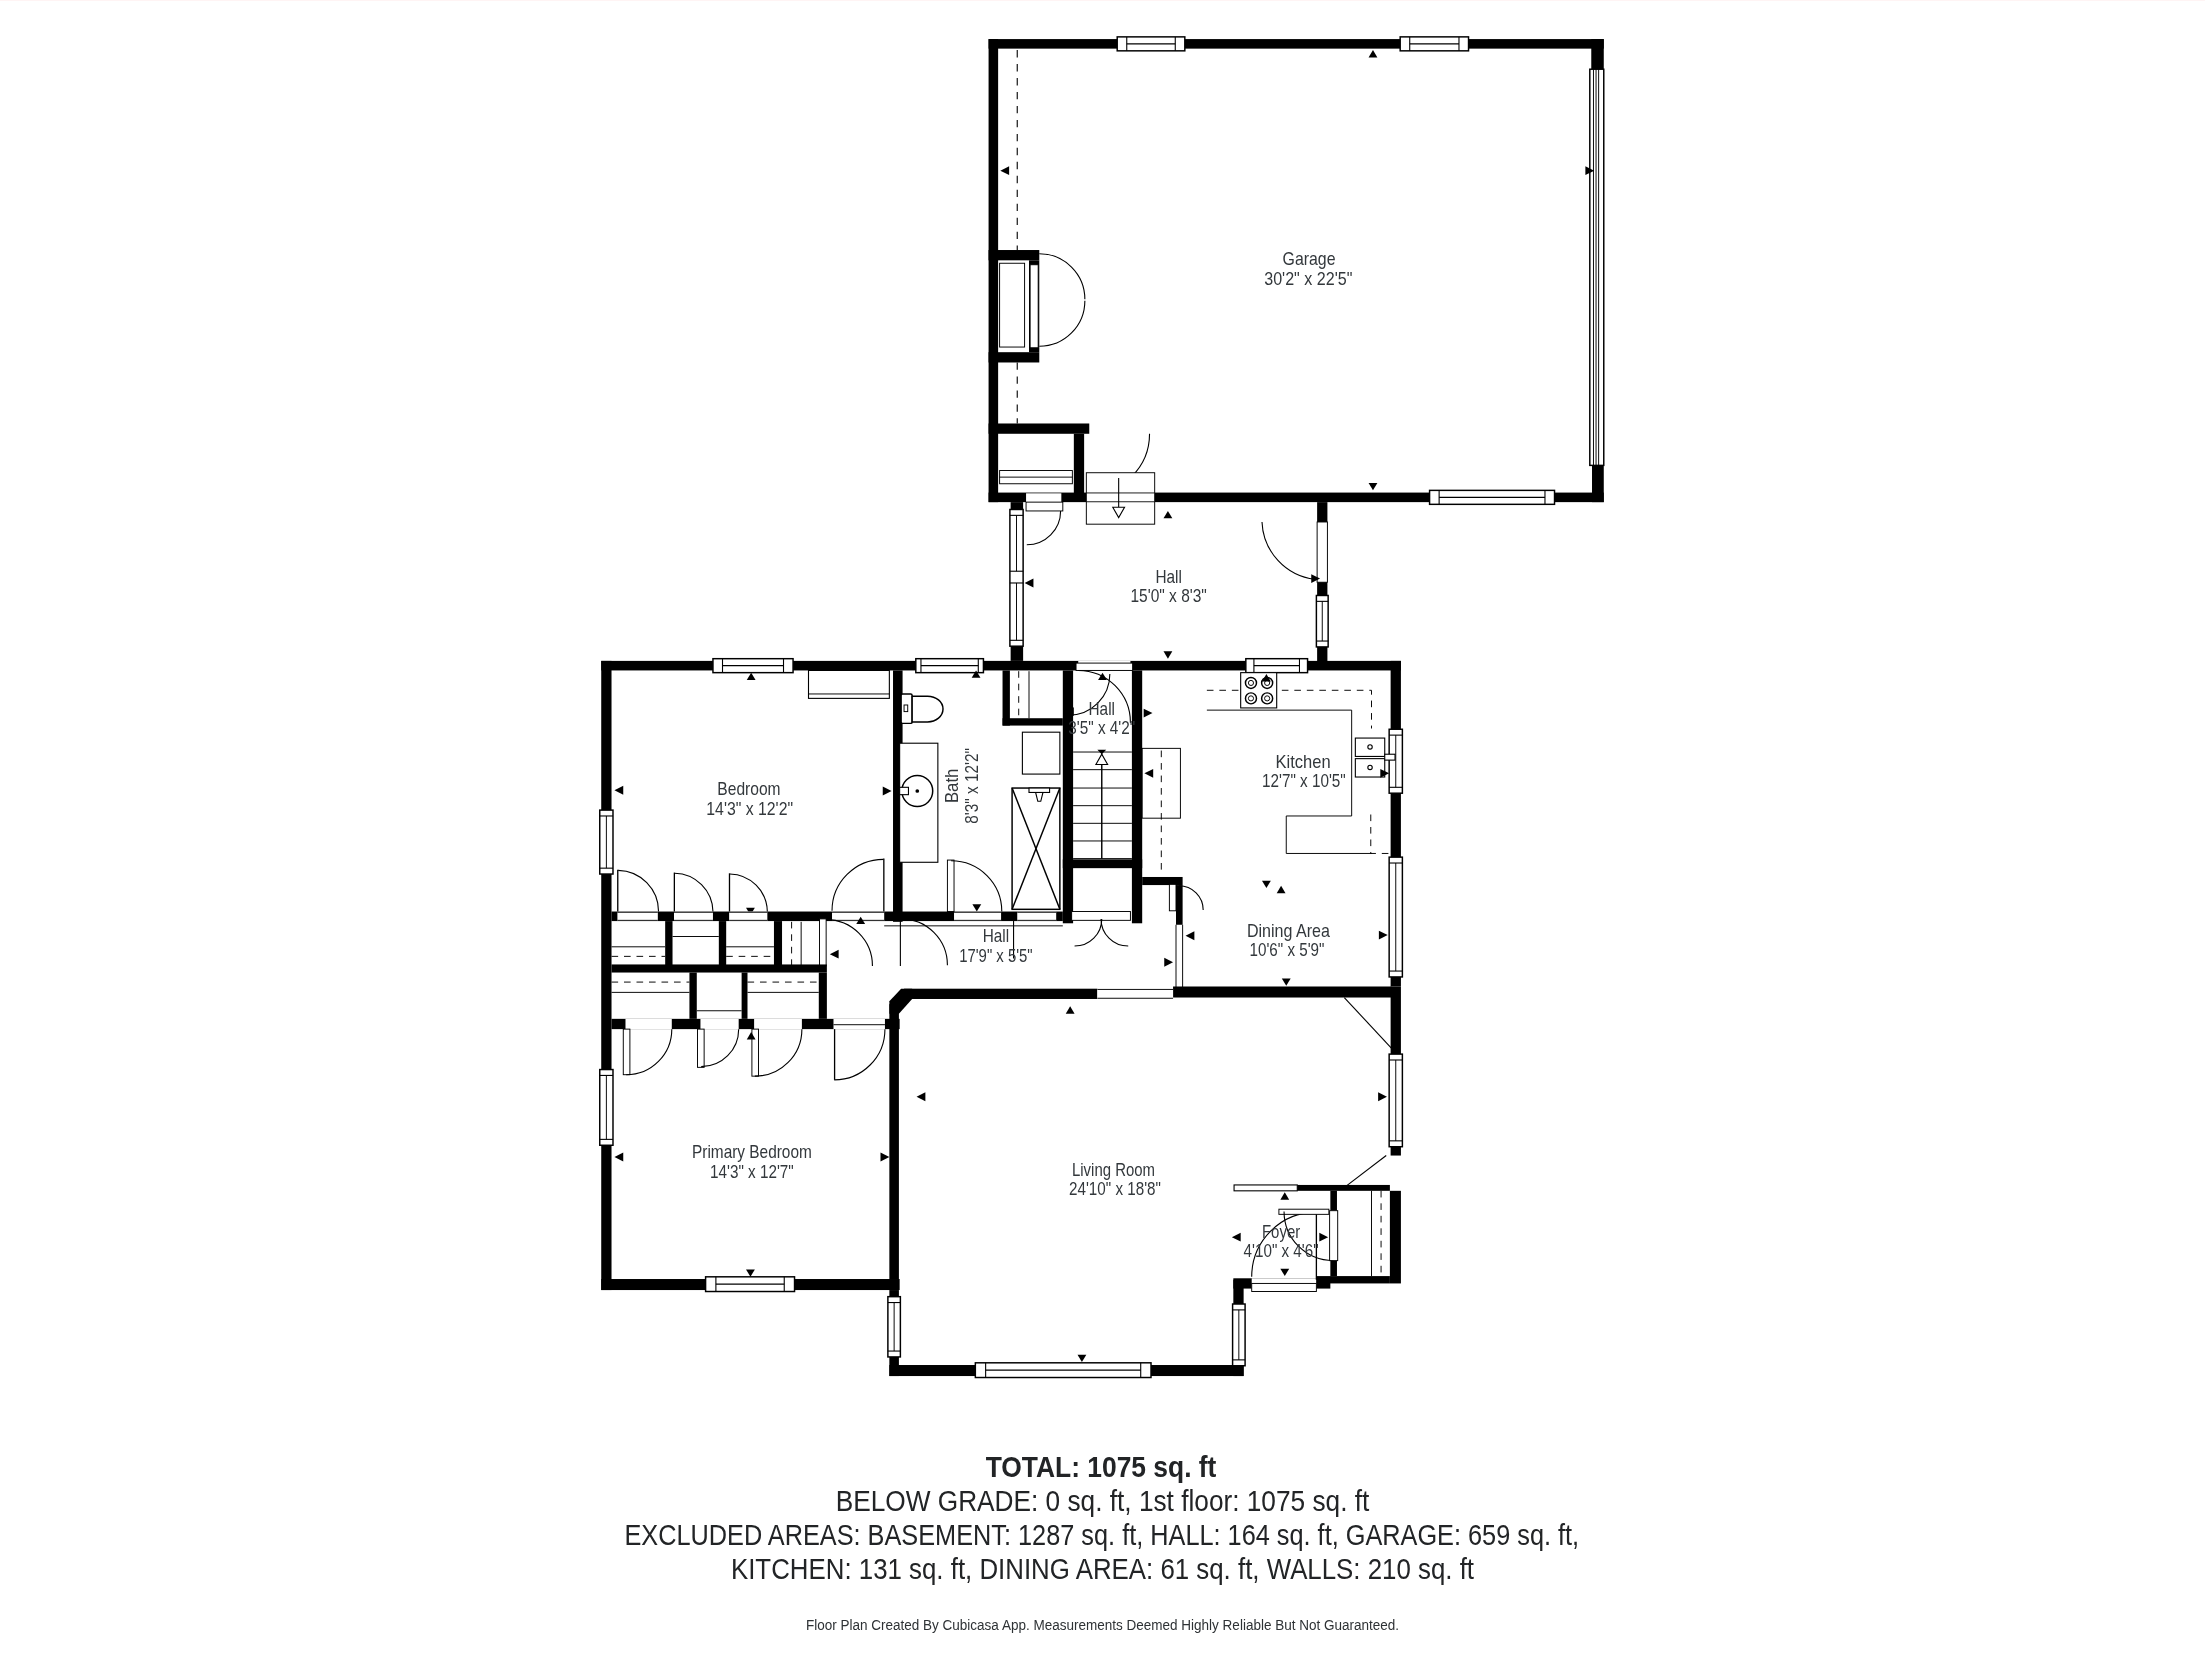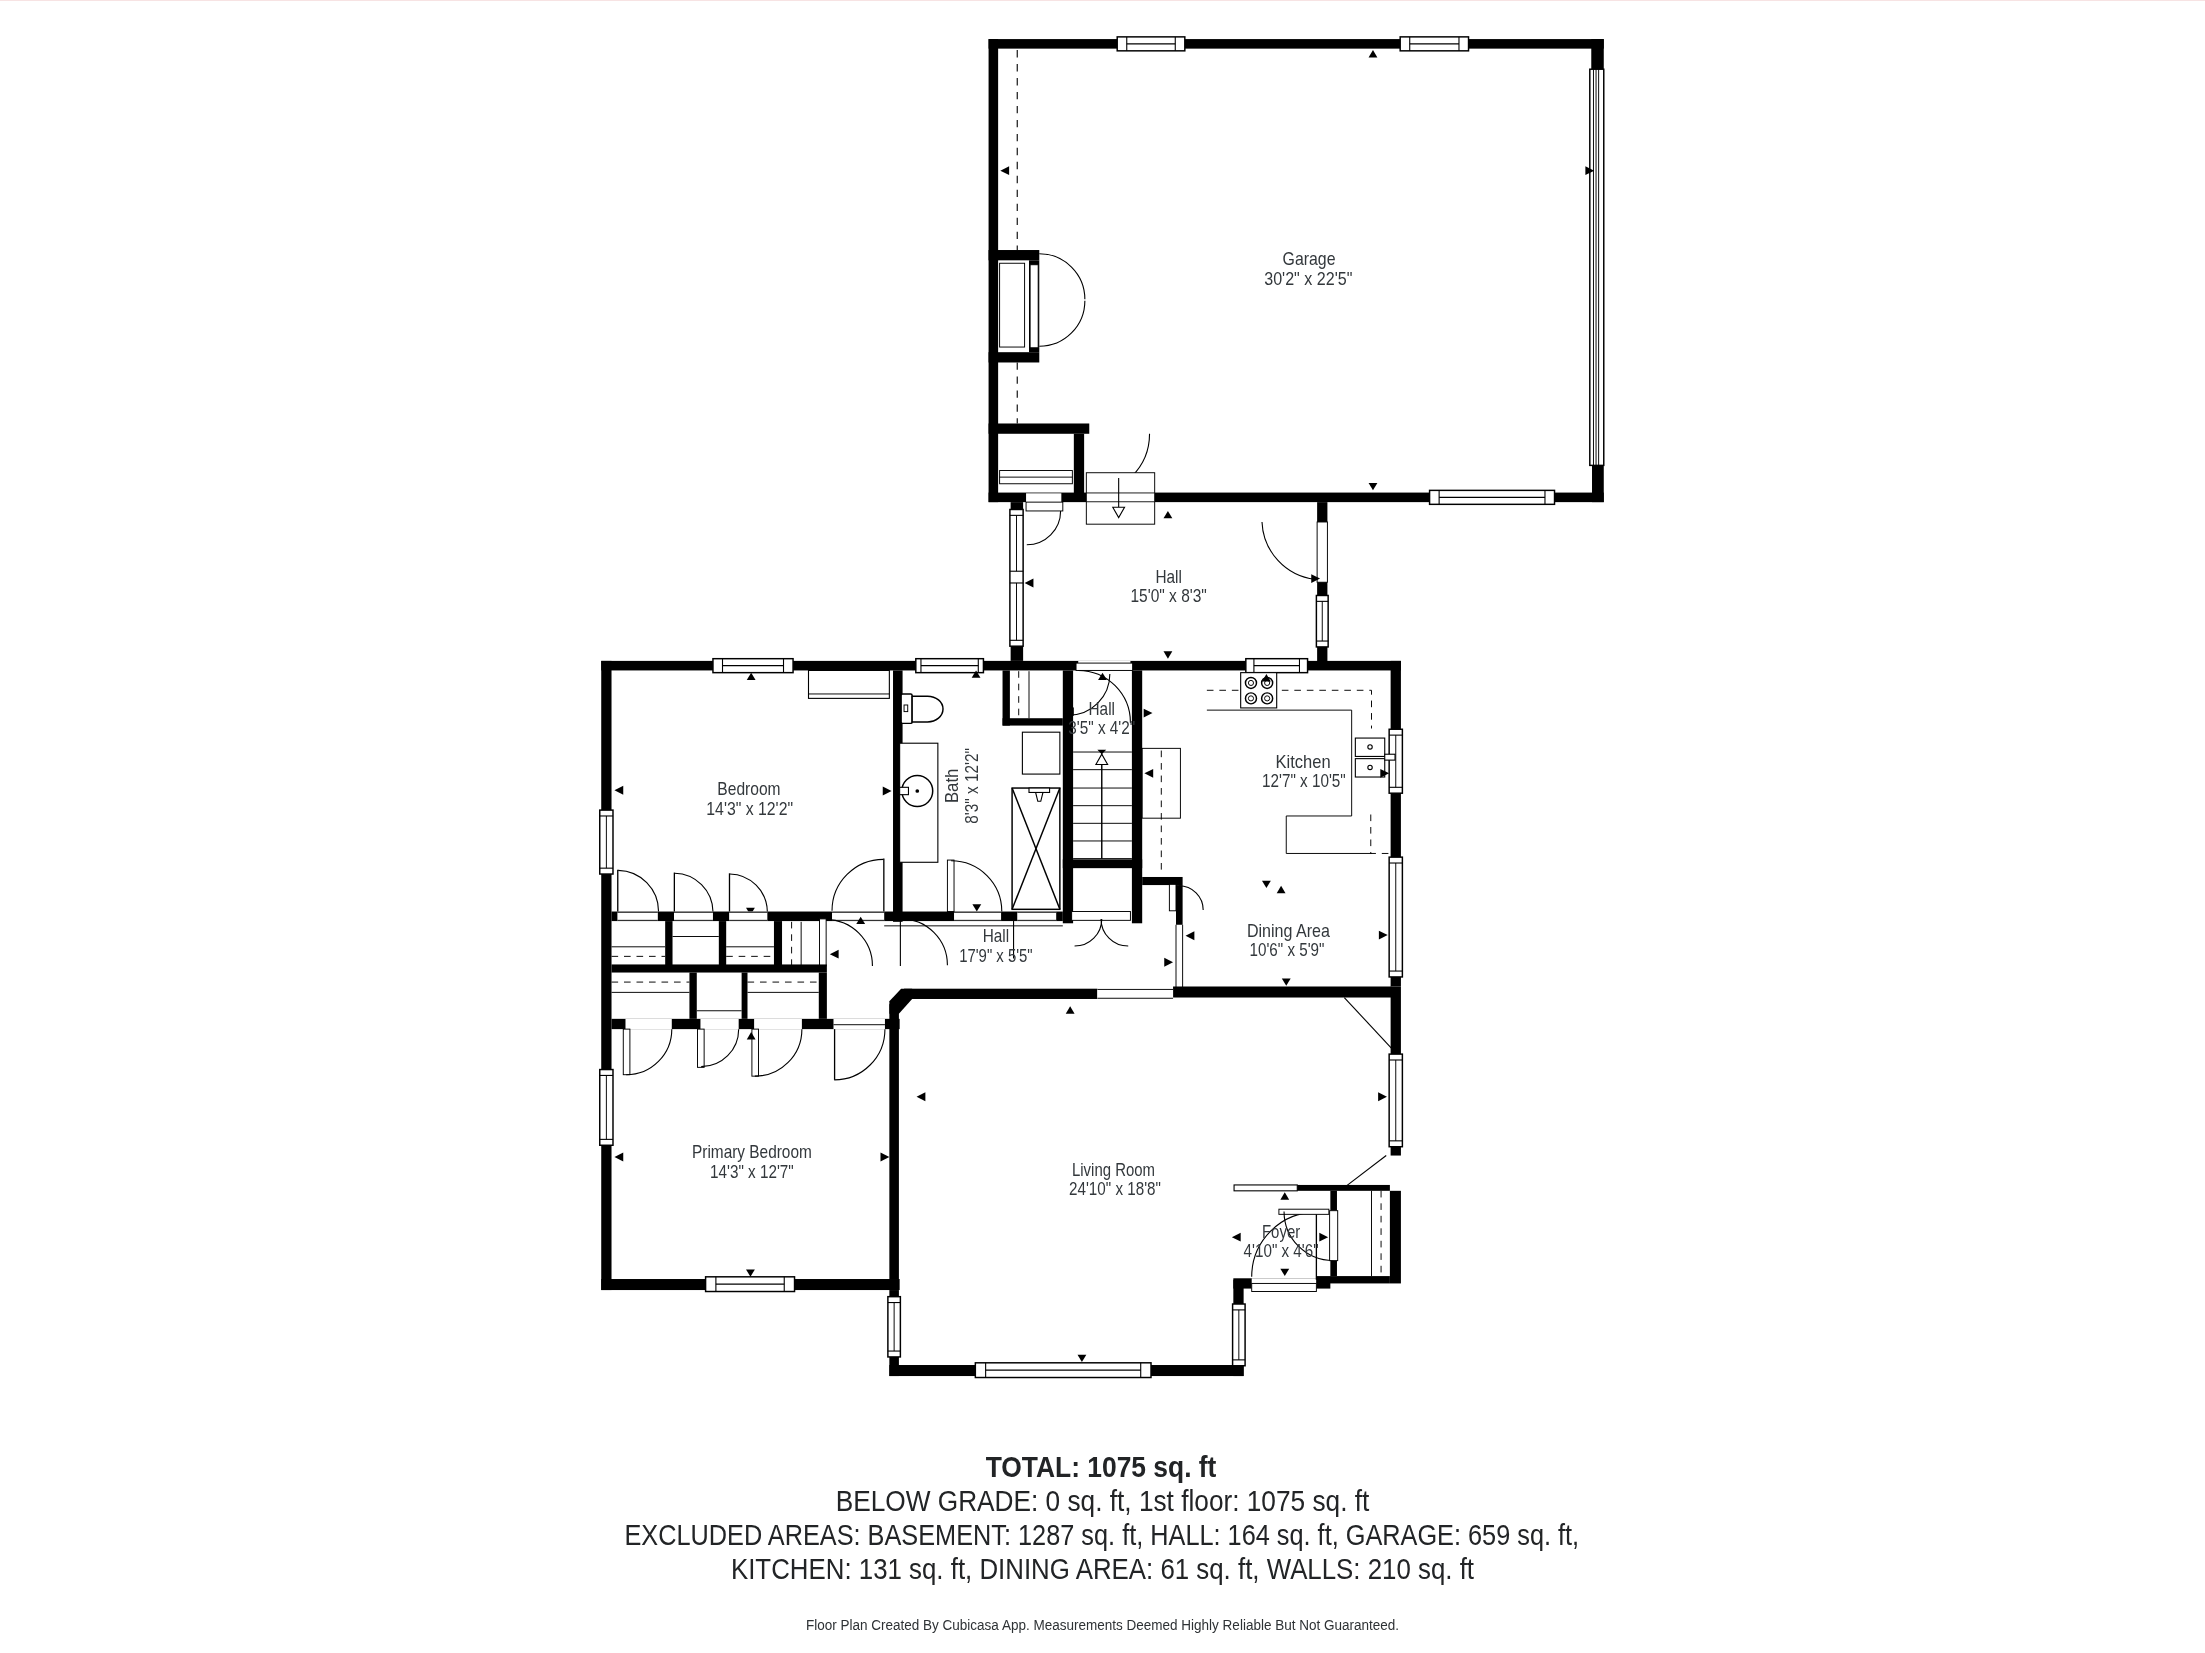--- a/index.html
+++ b/index.html
@@ -1,16 +1,16 @@
 <!DOCTYPE html>
 <html style="font-size:11.8px"><head>
 <meta charset="utf-8">
 <style>
   html,body{margin:0;padding:0;background:#ffffff;}
-  .page{width:2205px;height:1647px;position:relative;background:#b91c1c;font-family:"Liberation Sans",sans-serif;}
+  .page{width:2205px;height:1647px;position:relative;background:#fca5a5;font-family:"Liberation Sans",sans-serif;}
   svg{position:absolute;top:0;left:0;}
   text{fill:#3a3f44;}
   .lbl{font-size:25px;fill:#33383c;}
   .big{font-size:40px;fill:#222426;}
   .bigb{font-size:40px;font-weight:bold;fill:#222426;}
   .sml{font-size:20px;fill:#2e3235;}
 </style>
 </head>
 <body>
 <div class="page">

